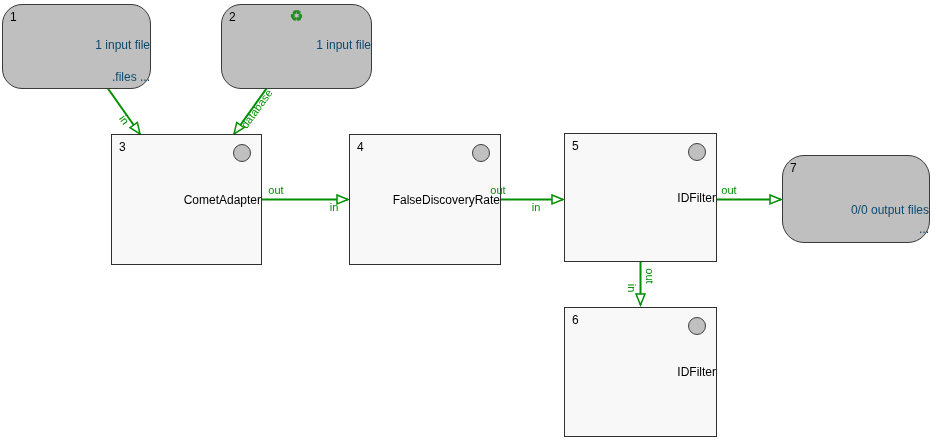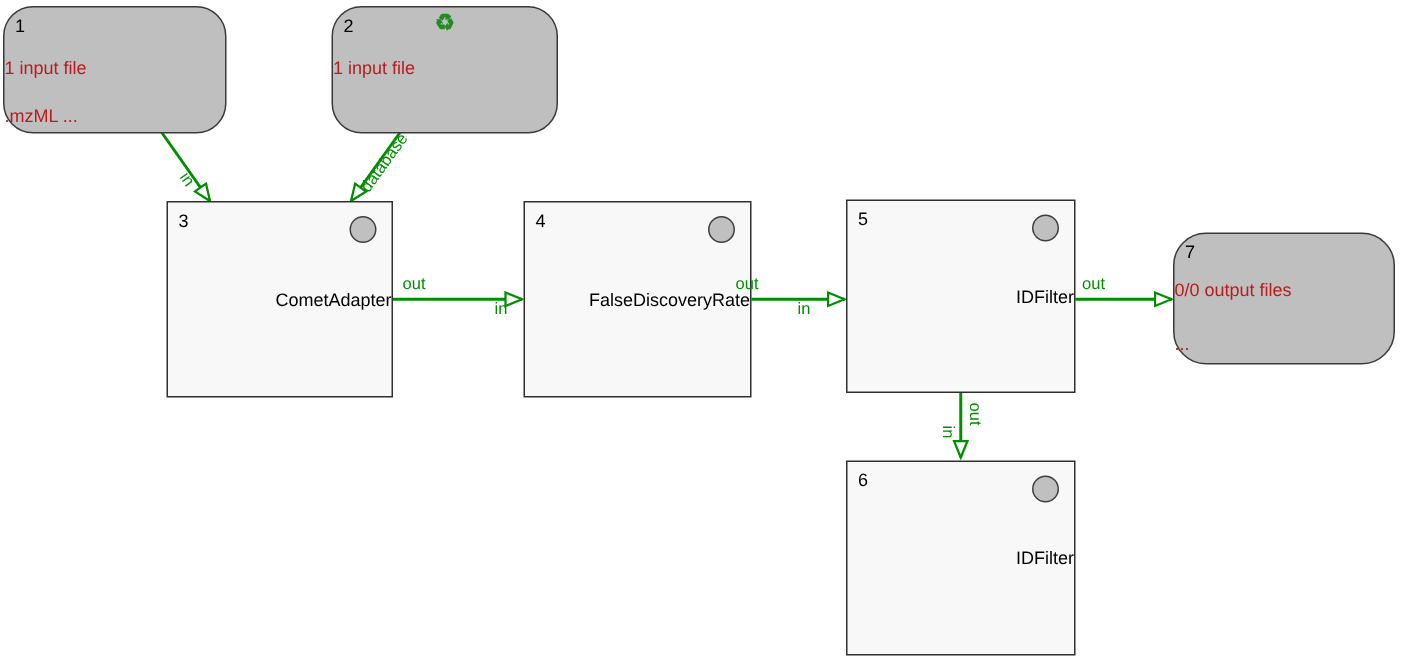--- a/index.html
+++ b/index.html
@@ -27,25 +27,25 @@
     border-radius:50%;background:#c0c0c0;border:1.6px solid #3f3f3f;
     box-sizing:border-box;
   }
   .name{
     position:absolute;left:0;top:50%;width:100%;
     transform:translateY(-50%);
     text-align:right;font-size:12px;color:#000;
   }
   .l1,.l2{
     position:absolute;left:0;width:100%;
-    text-align:left;font-size:12px;color:#b91c1c;line-height:13px;
+    text-align:right;font-size:12px;color:#0c4a6e;line-height:13px;
   }
   .io .l1{top:34px;}
   .io .l2{top:66px;}
-  .out7 .l1{top:31px;}
+  .out7 .l1{top:48px;}
   .out7 .l2{top:67px;}
   .recycle{
     position:absolute;top:3px;left:0;width:100%;text-align:center;
     font-size:15px;line-height:15px;color:#228b22;font-weight:bold;
   }
   .edge-label{
     position:absolute;z-index:2;font-size:11px;color:#008f00;
     white-space:nowrap;line-height:1;
     transform:translate(-50%,-50%) rotate(var(--r,0deg));
   }
@@ -65,21 +65,21 @@
     <line x1="297" y1="46" x2="234" y2="134" stroke="#008f00" stroke-width="2" marker-end="url(#arrow)"></line>
     <line x1="259" y1="199.5" x2="348" y2="199.5" stroke="#008f00" stroke-width="2" marker-end="url(#arrow)"></line>
     <line x1="499" y1="199.5" x2="563" y2="199.5" stroke="#008f00" stroke-width="2" marker-end="url(#arrow)"></line>
     <line x1="715" y1="199.5" x2="781" y2="199.5" stroke="#008f00" stroke-width="2" marker-end="url(#arrow)"></line>
     <line x1="640.5" y1="261" x2="640.5" y2="305" stroke="#008f00" stroke-width="2" marker-end="url(#arrow)"></line>
   </svg>
 
   <div class="node io" style="left:2px;top:4px;width:149px;height:85px;">
     <span class="num">1</span>
     <div class="l1">1 input file</div>
-    <div class="l2">.mzML ...</div>
+    <div class="l2">.files ...</div>
   </div>
 
   <div class="node io" style="left:221px;top:4px;width:151px;height:85px;">
     <span class="num">2</span>
     <div class="recycle">♻</div>
     <div class="l1">1 input file</div>
   </div>
 
   <div class="node tool" style="left:111px;top:134px;width:151px;height:131px;">
     <span class="num">3</span>

